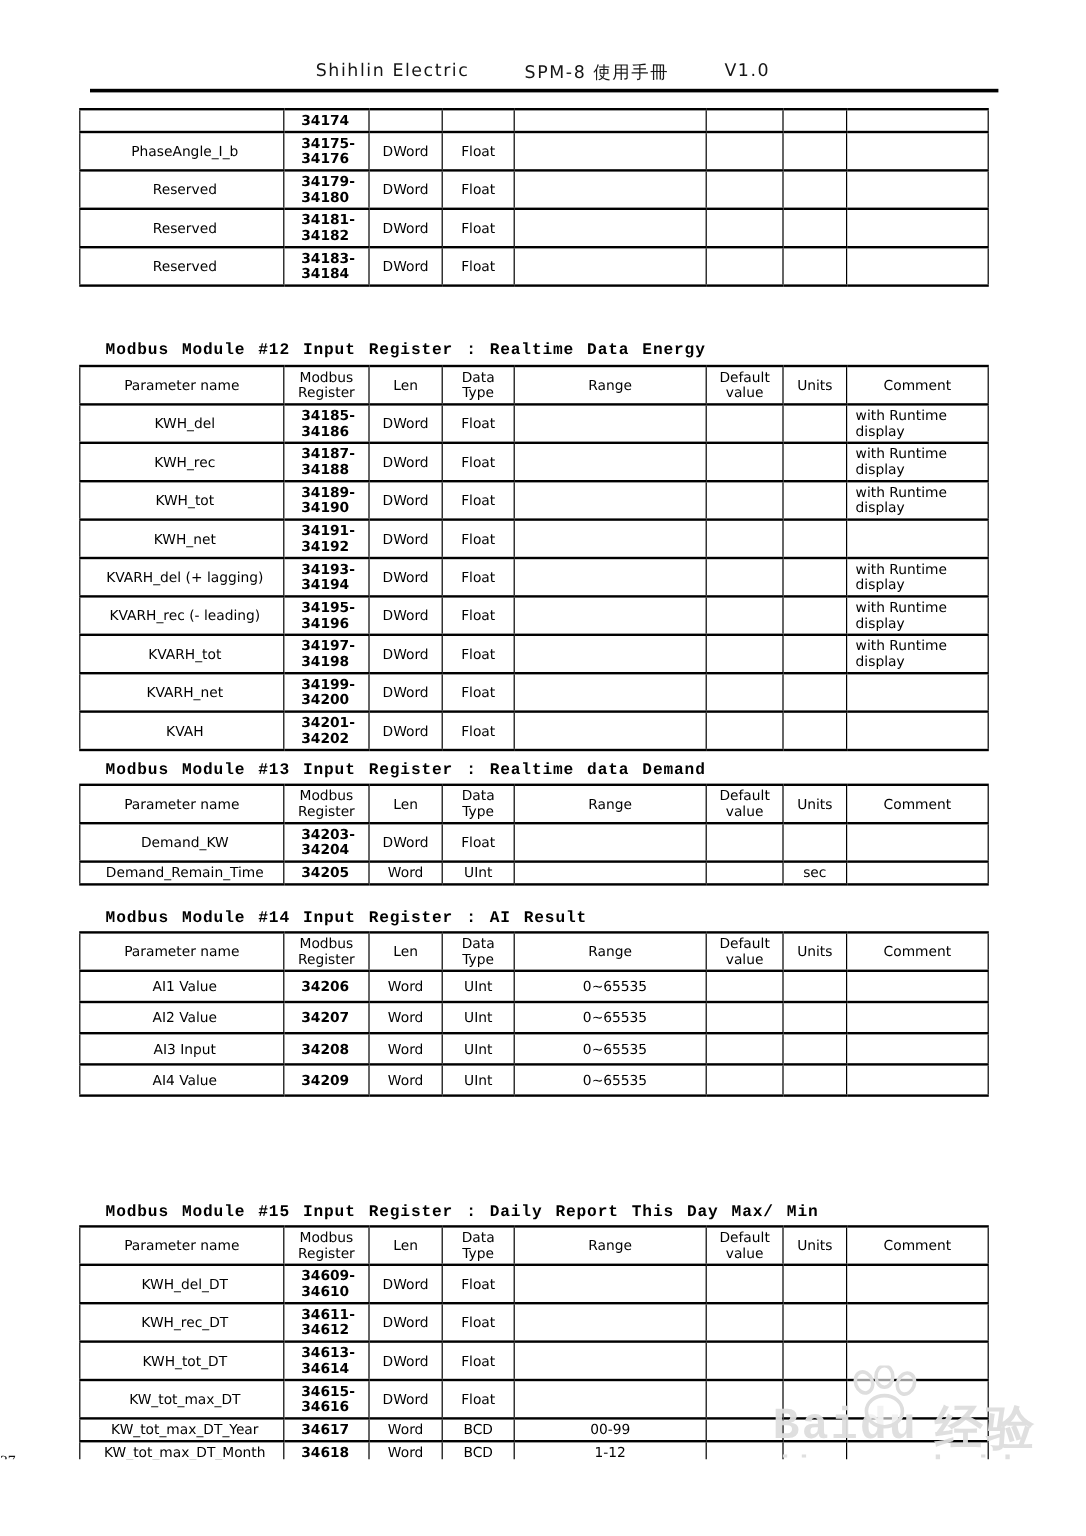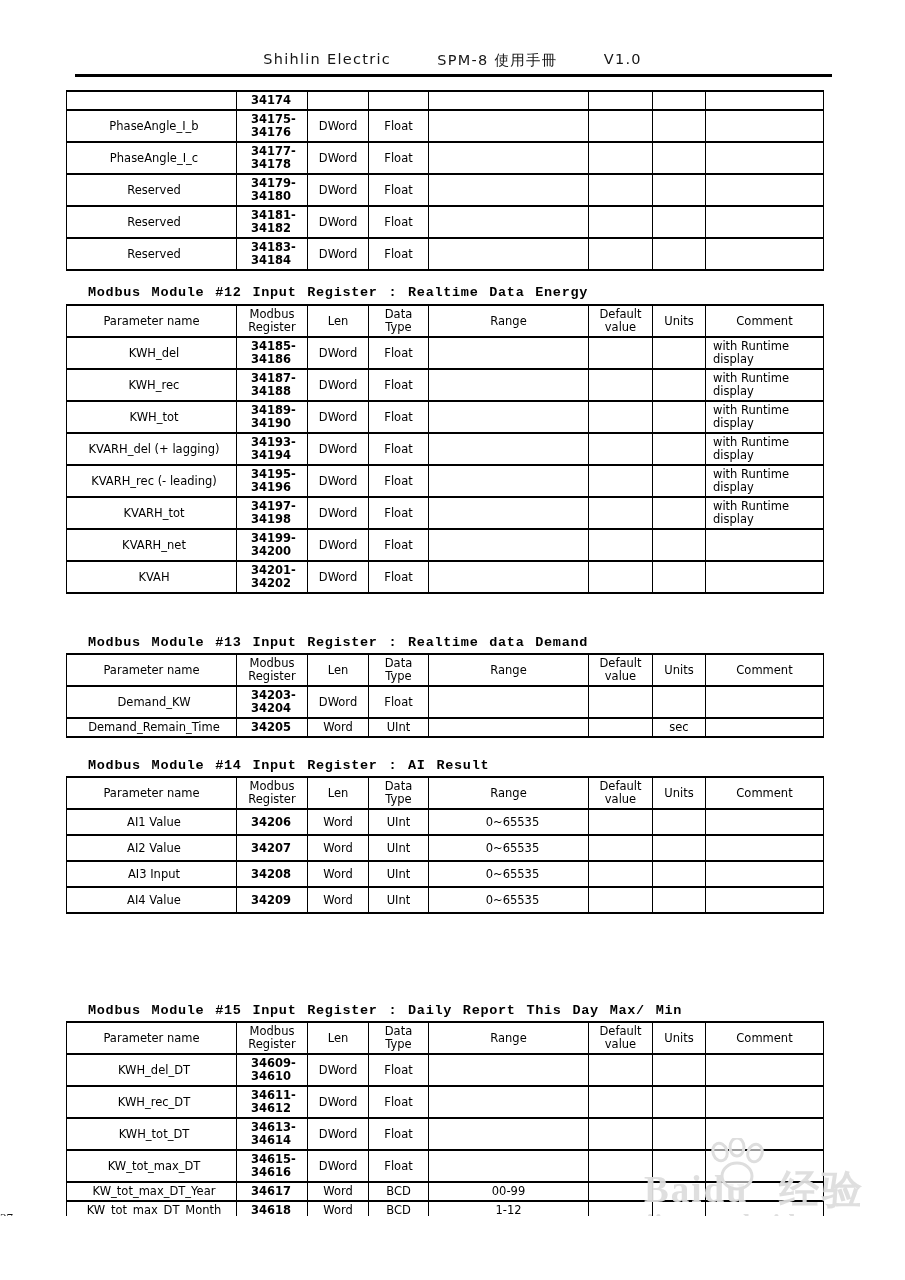--- a/index.html
+++ b/index.html
@@ -28,21 +28,21 @@
   .tbl-14 td { height:26px; }
 
   .title { position:absolute; left:88px; font-size:13.5px; font-weight:bold;
     letter-spacing:0.7px; word-spacing:2px; white-space:nowrap; color:#000;font-family:Liberation Mono, monospace; }
 
   .pagenum { position:absolute; top:1210px; left:0; width:905px; 
     font-family:"Liberation Serif", serif; font-size:13px; color:#111; }
 
   
   .wm { position:absolute; color:#dedede; opacity:0.95; font-weight:bold; z-index:5;
-    font-family:Liberation Serif, serif; white-space:nowrap; pointer-events:none;text-align:right; }
+    font-family:Liberation Mono, monospace; white-space:nowrap; pointer-events:none;text-align:right; }
   .wm-baidu { top:1168px; left:644px; font-size:37px; letter-spacing:2px; }
   .wm-jy    { top:1162px; left:779px; font-size:40px; letter-spacing:3px; }
   .wm-url   { top:1209px; left:645px; font-size:26px; letter-spacing:1px; font-weight:bold; }
   .wm-paw   { position:absolute; top:1138px; left:706px; z-index:6; pointer-events:none; }
 </style>
 </head>
 <body>
 
 <div class="page">
 
@@ -72,31 +72,20 @@
           <td class="c3"></td>
           <td class="c4"></td>
           <td class="c5"></td>
           <td class="c6"></td>
           <td class="c7"></td>
         </tr>
         <tr>
           <td class="c0">PhaseAngle_I_b</td>
           <td class="c1">34175-
 34176</td>
-          <td class="c2">DWord</td>
-          <td class="c3">Float</td>
-          <td class="c4"></td>
-          <td class="c5"></td>
-          <td class="c6"></td>
-          <td class="c7"></td>
-        </tr>
-        <tr>
-          <td class="c0">PhaseAngle_I_c</td>
-          <td class="c1">34177-
-34178</td>
           <td class="c2">DWord</td>
           <td class="c3">Float</td>
           <td class="c4"></td>
           <td class="c5"></td>
           <td class="c6"></td>
           <td class="c7"></td>
         </tr>
         <tr>
           <td class="c0">Reserved</td>
           <td class="c1">34179-
@@ -191,20 +180,31 @@
 34190</td>
           <td class="c2">DWord</td>
           <td class="c3">Float</td>
           <td class="c4"></td>
           <td class="c5"></td>
           <td class="c6"></td>
           <td class="c7">with Runtime
 display</td>
         </tr>
         <tr>
+          <td class="c0">KWH_net</td>
+          <td class="c1">34191-
+34192</td>
+          <td class="c2">DWord</td>
+          <td class="c3">Float</td>
+          <td class="c4"></td>
+          <td class="c5"></td>
+          <td class="c6"></td>
+          <td class="c7"></td>
+        </tr>
+        <tr>
           <td class="c0">KVARH_del (+ lagging)</td>
           <td class="c1">34193-
 34194</td>
           <td class="c2">DWord</td>
           <td class="c3">Float</td>
           <td class="c4"></td>
           <td class="c5"></td>
           <td class="c6"></td>
           <td class="c7">with Runtime
 display</td>

